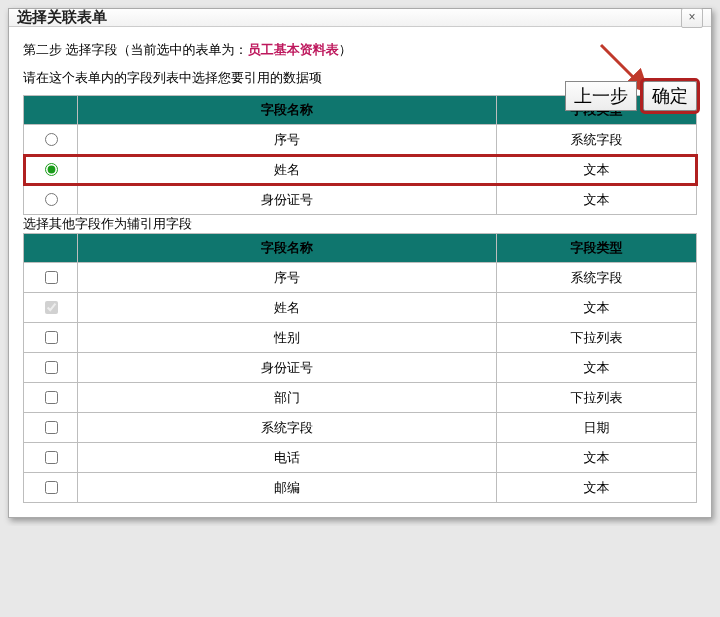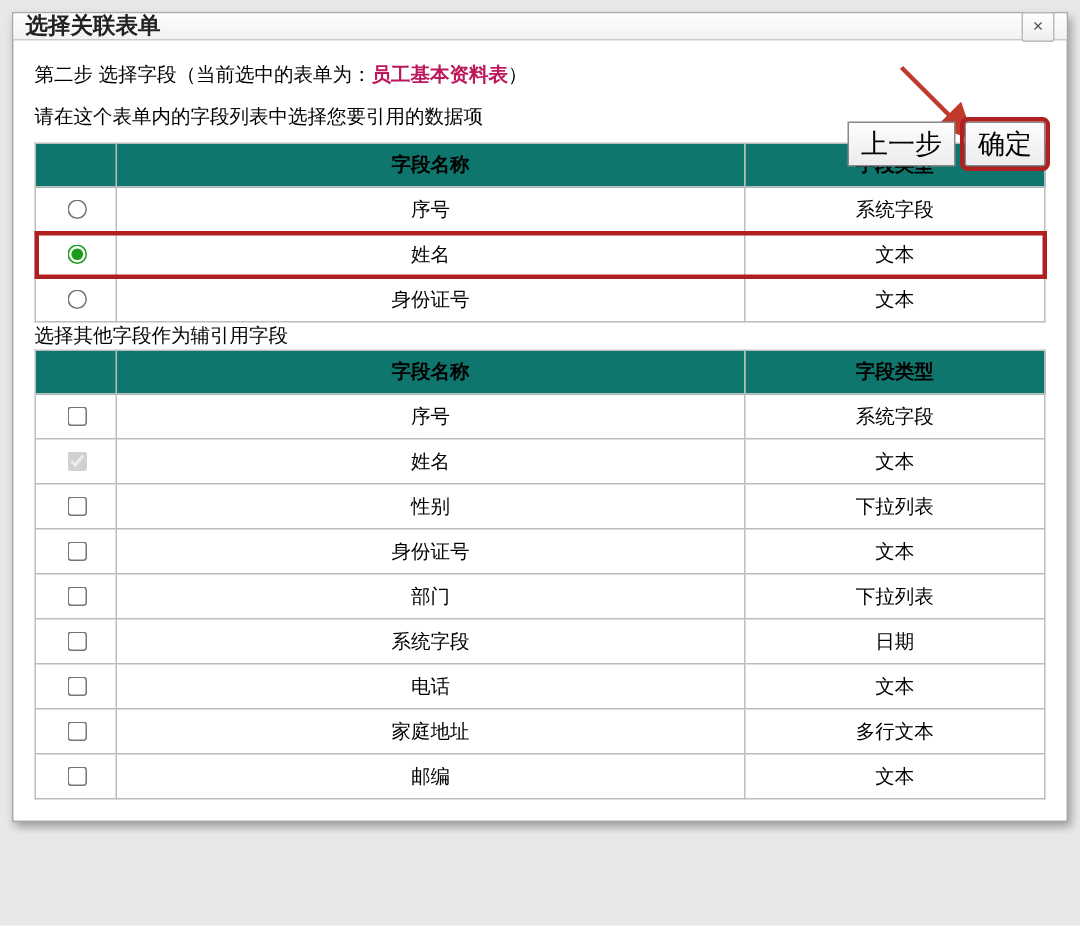--- a/index.html
+++ b/index.html
@@ -221,25 +221,20 @@
             <td>系统字段</td>
             <td>日期</td>
           </tr>
           <tr>
             <td class="selcell"><input type="checkbox" style=""></td>
             <td>电话</td>
             <td>文本</td>
           </tr>
           <tr>
             <td class="selcell"><input type="checkbox" style=""></td>
-            <td>家庭地址</td>
-            <td>多行文本</td>
-          </tr>
-          <tr>
-            <td class="selcell"><input type="checkbox" style=""></td>
             <td>邮编</td>
             <td>文本</td>
           </tr>
         </tbody>
     </table>
 
   </div>
 </div>
 
 </body></html>

